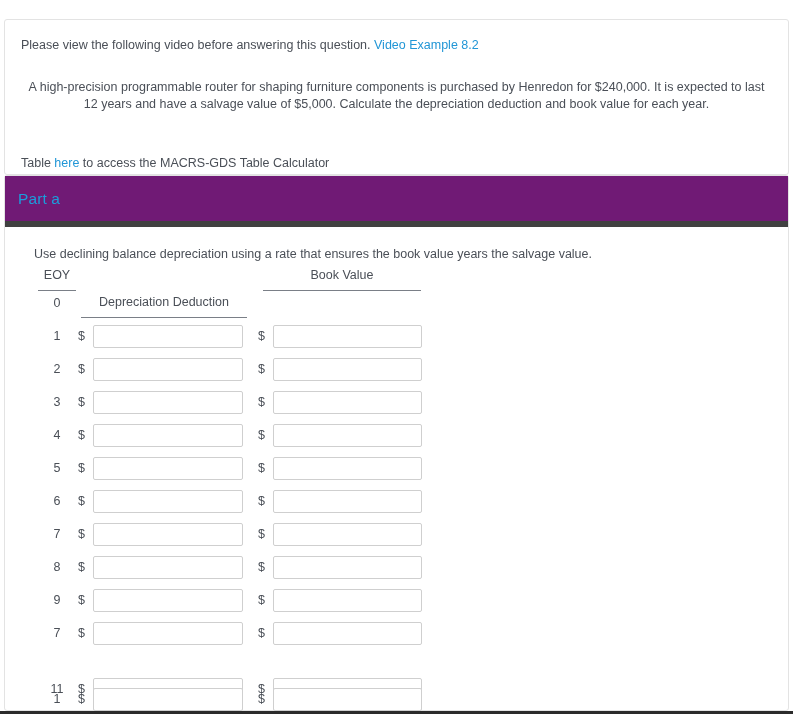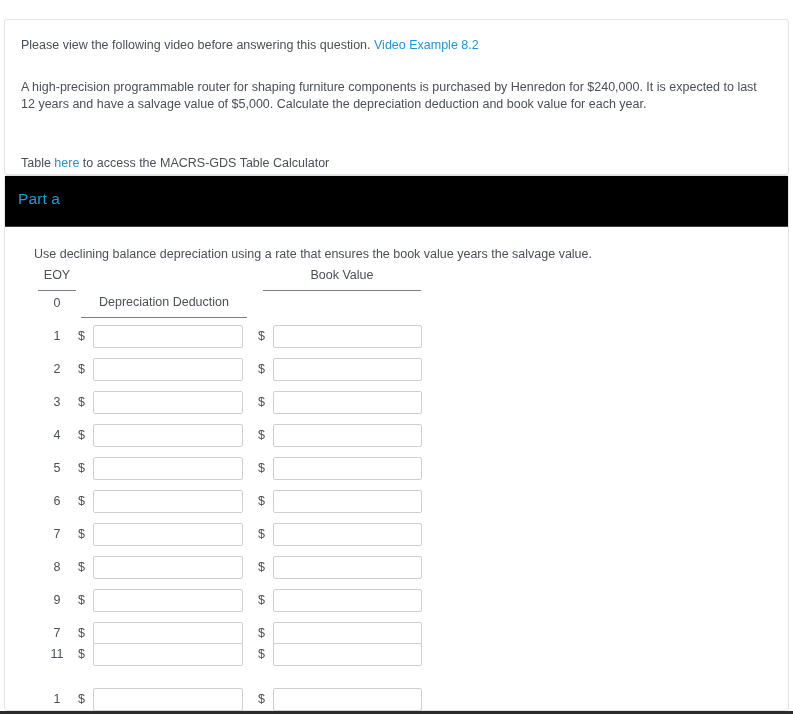--- a/index.html
+++ b/index.html
@@ -53,37 +53,37 @@
     padding: 12px 16px 0 16px;
   }
 
   .q-line {
     font-size: 12.5px;
     line-height: 17px;
     color: #4a4f57;
   }
 
   .q-line-1 { margin: 5px 0 0 0; }
-  .q-para   { margin: 25px 0 0 0; max-width: 760px; }
+  .q-para   { margin: 25px 0 0 0; max-width: 760px; text-align: center; }
   .q-line-3 { margin: 42px 0 0 0; }
 
   a.link, .link {
     color: #2196d6;
     text-decoration: none;
     cursor: pointer;
   }
 
   
   .part-header {
     position: absolute;
     left: 0; top: 0;
     width: 783px;
     height: 51px;
-    background: #000000;
-    border-bottom: 1px solid #404040;
+    background: #701a75;
+    border-bottom: 6px solid #404040;
     box-sizing: border-box;
     text-decoration: underline;
   }
   .part-title {
     position: absolute;
     left: 13px;
     top: 14px;
     font-size: 15.5px;
     color: #1b9ddb;
     letter-spacing: 0.1px;
@@ -292,21 +292,21 @@
               <span class="dollar dollar-bv">$</span>
               <input class="cell cell-bv" type="text" style="">
             </div>
             <div class="row" style="top: 352px;">
               <div class="row-num">7</div>
               <span class="dollar dollar-dep">$</span>
               <input class="cell cell-dep" type="text" style="">
               <span class="dollar dollar-bv">$</span>
               <input class="cell cell-bv" type="text" style="">
             </div>
-            <div class="row" style="top: 373px;">
+            <div class="row" style="top: 408px;">
               <div class="row-num">11</div>
               <span class="dollar dollar-dep">$</span>
               <input class="cell cell-dep" type="text" style="">
               <span class="dollar dollar-bv">$</span>
               <input class="cell cell-bv" type="text" style="">
             </div>
             <div class="row" style="top: 418px;">
               <div class="row-num">1</div>
               <span class="dollar dollar-dep">$</span>
               <input class="cell cell-dep" type="text" style="">

